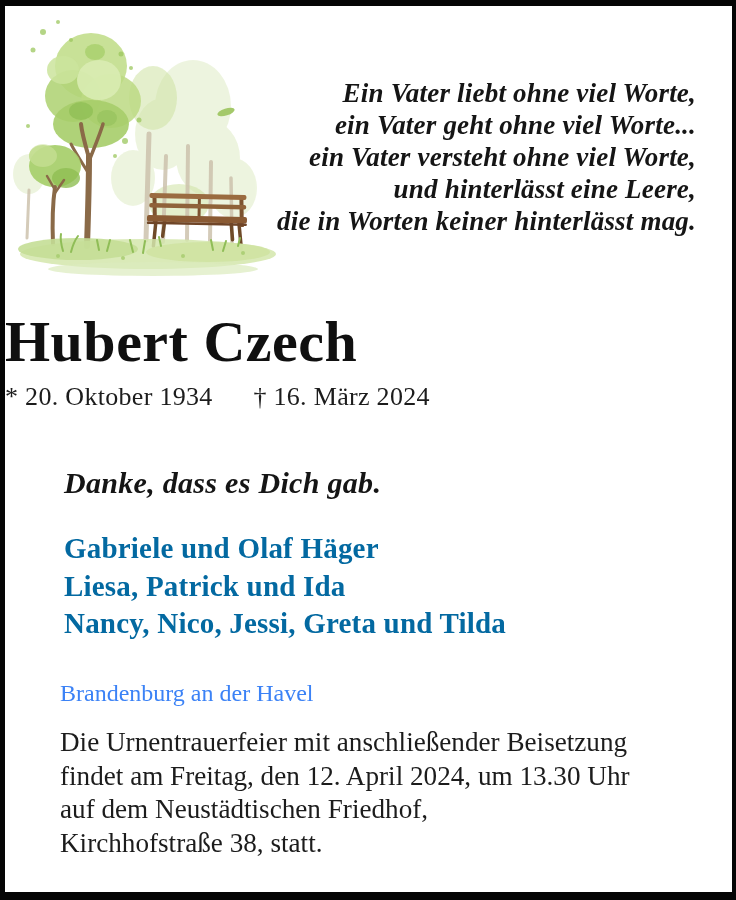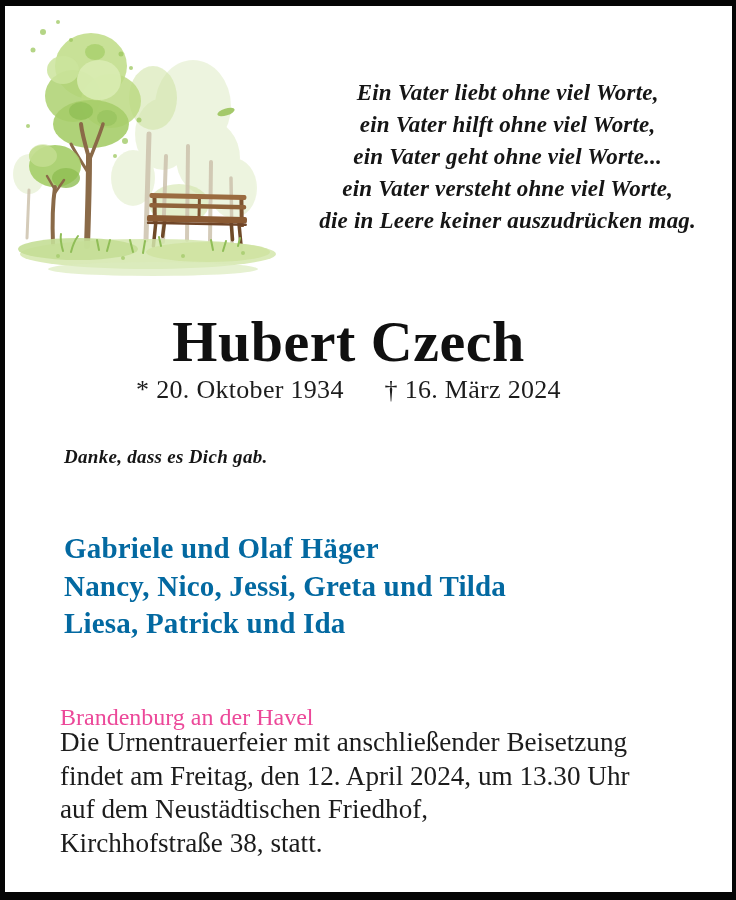--- a/index.html
+++ b/index.html
@@ -13,52 +13,52 @@
     box-sizing: border-box; background: #ffffff;
     border-style: solid; border-color: #050505;
     border-width: 6px 4px 8px 5px;
   }
   .illustration {
     position: absolute; left: 6px; top: 4px;
     width: 278px; height: 272px;
   }
   .poem {
     position: absolute; right: 36px; top: 71px;
-    text-align: center;
+    text-align: right;
     font-style: italic; font-weight: 700;
-    font-size: 23px; line-height: 32px;
+    font-size: 27px; line-height: 32px;
     color: #151515; letter-spacing: 0.2px;
     white-space: nowrap;
   }
   .name-block {
     position: absolute; left: 0; right: 8px; top: 304px;
-    text-align: center; padding-right: 32px;
+    padding-right: 32px;
   }
   .deceased-name {
     font-weight: 700; font-size: 58px; line-height: 1.12;
     color: #101010; letter-spacing: 0.5px;
   }
   .life-dates {
-    font-size: 26px; color: #1c1c1c;
+    margin-top: 7px; font-size: 26px; color: #1c1c1c;
     letter-spacing: 0.3px;
   }
   .death-date { margin-left: 34px; }
   .tribute {
-    position: absolute; left: 59px; top: 440px;
+    position: absolute; left: 59px; top: 460px;
     font-style: italic; font-weight: 700;
-    font-size: 19px; color: #151515; letter-spacing: 0.3px;
+    font-size: 30px; color: #151515; letter-spacing: 0.3px;
   }
   .mourners {
     position: absolute; left: 59px; top: 524px;
     font-weight: 700; font-size: 29px; line-height: 37.5px;
     color: #0369a1; letter-spacing: 0.2px;
   }
   .location {
     position: absolute; left: 55px; top: 674px;
-    font-size: 24px; color: #ec4899; margin-top: 24px;
+    font-size: 24px; color: #3b82f6;
   }
   .funeral-notice {
     position: absolute; left: 55px; top: 719px;
     font-size: 28px; line-height: 33.5px;
     color: #1c1c1c; width: 630px;
     transform: scaleX(0.97); transform-origin: left top;
   }
 </style>
 </head>
 <body>
@@ -168,40 +168,40 @@
         <circle cx="55" cy="250" r="2"></circle>
           <circle cx="120" cy="252" r="2"></circle>
         <circle cx="180" cy="250" r="2"></circle>
           <circle cx="240" cy="247" r="2"></circle>
       </g>
     </g>
   </svg>
 
   <div class="poem">
     <div>Ein Vater liebt ohne viel Worte,</div>
-    <div>ein Vater hilft ohne viel Worte,</div>
     <div>ein Vater geht ohne viel Worte...</div>
     <div>ein Vater versteht ohne viel Worte,</div>
-    <div>die in Leere keiner auszudrücken mag.</div>
+    <div>und hinterlässt eine Leere,</div>
+    <div>die in Worten keiner hinterlässt mag.</div>
   </div>
 
   <div class="name-block">
     <div class="deceased-name">Hubert Czech</div>
     <div class="life-dates">
       <span class="birth-date">* 20. Oktober 1934</span>
       <span class="death-date">† 16. März 2024</span>
     </div>
   </div>
 
   <div class="tribute">Danke, dass es Dich gab.</div>
 
   <div class="mourners">
     <div>Gabriele und Olaf Häger</div>
+    <div>Liesa, Patrick und Ida</div>
     <div>Nancy, Nico, Jessi, Greta und Tilda</div>
-    <div>Liesa, Patrick und Ida</div>
   </div>
 
   <div class="location">Brandenburg an der Havel</div>
 
   <div class="funeral-notice">
     <div>Die Urnentrauerfeier mit anschließender Beisetzung</div>
     <div>findet am Freitag, den 12. April 2024, um 13.30 Uhr</div>
     <div>auf dem Neustädtischen Friedhof,</div>
     <div>Kirchhofstraße 38, statt.</div>
   </div>

